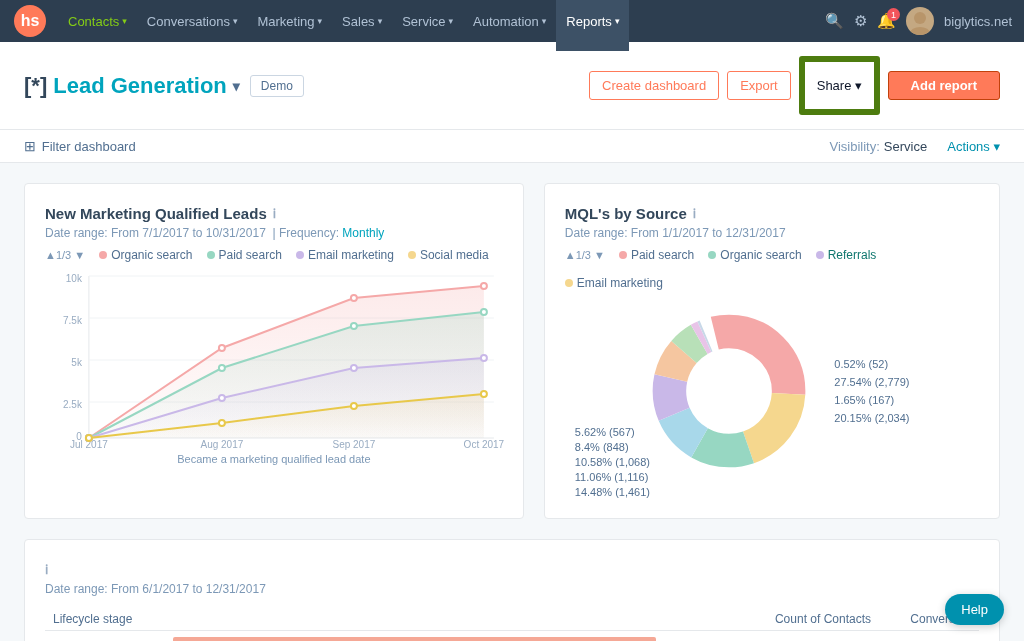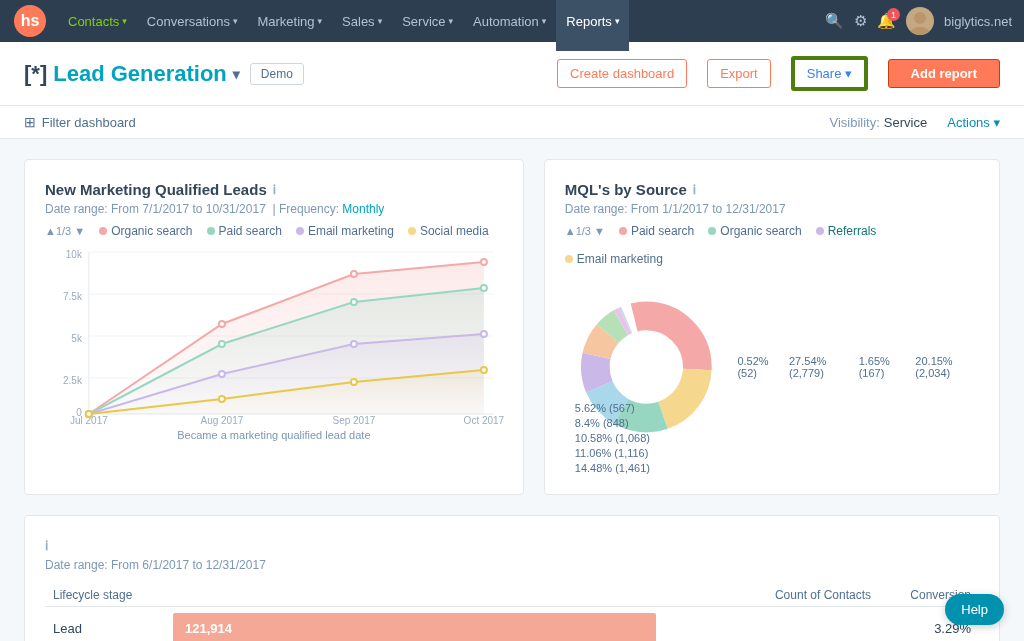--- a/index.html
+++ b/index.html
@@ -46,24 +46,24 @@
 
 <div style="background:#fff;border-bottom:1px solid #e5e8eb;padding:14px 24px;display:flex;align-items:center;justify-content:space-between;">
   <div style="display:flex;align-items:center;gap:10px;">
     <div style="font-size:22px;font-weight:600;color:#00a4bd;display:flex;align-items:center;gap:6px;">
       <span style="color:#33475b;">[*]</span>
       <span style="color:#00a4bd;">Lead Generation</span>
       <span style="font-size:14px;color:#516f90;cursor:pointer;">▾</span>
     </div>
     <div style="background:#fff;border:1px solid #cbd6e2;color:#516f90;font-size:12px;padding:3px 10px;border-radius:3px;">Demo</div>
   </div>
-  <div style="display:flex;align-items:center;gap:20px;">
+  <div style="display:flex;align-items:center;gap:8px;">
     <button style="background:#fff;border:1px solid #ff7a59;color:#ff7a59;border-radius:3px;padding:6px 12px;font-size:13px;cursor:pointer;">Create dashboard</button>
     <button style="background:#fff;border:1px solid #ff7a59;color:#ff7a59;border-radius:3px;padding:6px 12px;font-size:13px;cursor:pointer;">Export</button>
-    <button style="background:#fff;border:4px solid #4d7c0f;color:#3b82f6;border-radius:3px;padding:6px 12px;font-size:13px;cursor:pointer;">Share ▾</button>
+    <button style="background:#fff;border:6px solid #4d7c0f;color:#0f172a;border-radius:3px;padding:16px 12px;font-size:13px;cursor:pointer;">Share ▾</button>
     <button style="background:#ff7a59;border:1px solid #c2410c;color:#fff;border-radius:3px;padding:6px 22px;font-size:13px;font-weight:600;cursor:pointer;">Add report</button>
   </div>
 </div>
 
 <div style="background:#fff;border-bottom:1px solid #e5e8eb;padding:8px 24px;display:flex;align-items:center;justify-content:space-between;">
   <div style="display:flex;align-items:center;gap:6px;color:#516f90;font-size:13px;cursor:pointer;">
     <span style="font-size:14px;">⊞</span>
     <span>Filter dashboard</span>
   </div>
   <div style="display:flex;align-items:center;gap:4px;font-size:13px;color:#7c98b6;">
@@ -194,21 +194,21 @@
           <circle cx="50" cy="50" r="32" fill="none" stroke="#a8d8ea" stroke-width="18" stroke-dasharray="20.8 171.2" stroke-dashoffset="-116.9" transform="rotate(-90 50 50)"></circle>
           <circle cx="50" cy="50" r="32" fill="none" stroke="#c9b8e8" stroke-width="18" stroke-dasharray="19.9 172.1" stroke-dashoffset="-137.7" transform="rotate(-90 50 50)"></circle>
           <circle cx="50" cy="50" r="32" fill="none" stroke="#f5c6a0" stroke-width="18" stroke-dasharray="15.8 176.2" stroke-dashoffset="-157.6" transform="rotate(-90 50 50)"></circle>
           <circle cx="50" cy="50" r="32" fill="none" stroke="#b8e0b8" stroke-width="18" stroke-dasharray="10.6 181.4" stroke-dashoffset="-173.4" transform="rotate(-90 50 50)"></circle>
           <circle cx="50" cy="50" r="32" fill="none" stroke="#e8c4e8" stroke-width="18" stroke-dasharray="3.1 188.9" stroke-dashoffset="-184.0" transform="rotate(-90 50 50)"></circle>
           <circle cx="50" cy="50" r="32" fill="none" stroke="#c8d8e8" stroke-width="18" stroke-dasharray="1.0 191" stroke-dashoffset="-187.1" transform="rotate(-90 50 50)"></circle>
 
           <circle cx="50" cy="50" r="20" fill="#fff"></circle>
         </svg>
 
-        <div style="display:flex;gap:6px;font-size:11px;color:#516f90;">
+        <div style="display:flex;flex-direction:column;gap:6px;font-size:11px;color:#516f90;">
           <div>0.52% (52)</div>
           <div>27.54% (2,779)</div>
           <div>1.65% (167)</div>
           <div>20.15% (2,034)</div>
         </div>
       </div>
 
       <div style="display:flex;flex-direction:column;gap:3px;font-size:11px;color:#516f90;margin-left:10px;margin-top:-60px;">
         <div>5.62% (567)</div>
         <div>8.4% (848)</div>

